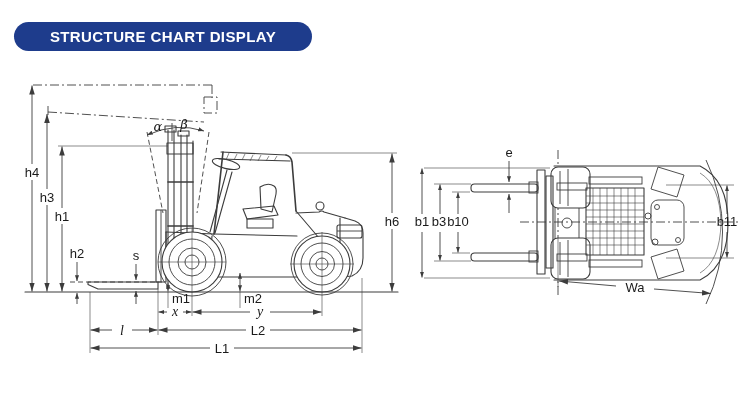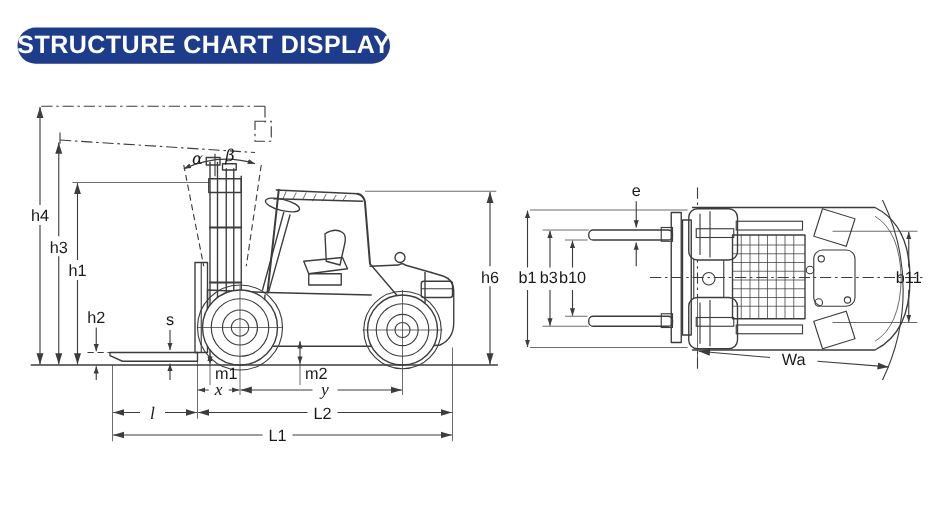--- a/index.html
+++ b/index.html
@@ -1,20 +1,20 @@
 <!DOCTYPE html>
 <html><head>
 <meta charset="utf-8">
 <style>
   html,body{margin:0;padding:0;background:#ffffff;}
   .page{position:relative;width:750px;height:405px;background:#ffffff;overflow:hidden;
         font-family:"Liberation Sans",sans-serif;}
   .header-pill{position:absolute;left:14px;top:22px;width:298px;height:29px;border-radius:15px;
         background:#1e3c8c;display:flex;align-items:center;justify-content:center;}
-  .header-pill span{color:#ffffff;font-weight:bold;font-size:20px;letter-spacing:.4px;white-space:nowrap;}
+  .header-pill span{color:#ffffff;font-weight:bold;font-size:15px;letter-spacing:.4px;white-space:nowrap;}
   svg{position:absolute;left:0;top:0;}
   .d{stroke:#3c3c3c;fill:none;stroke-width:1.1;stroke-linecap:round;stroke-linejoin:round;}
   .d2{stroke:#3c3c3c;fill:none;stroke-width:1.6;stroke-linecap:round;}
   .t{stroke:#3c3c3c;fill:none;stroke-width:.9;}
   .th{stroke:#3c3c3c;fill:none;stroke-width:.6;}
   .dd{stroke:#3c3c3c;fill:none;stroke-width:.9;stroke-dasharray:9 3 2 3;}
   .dash{stroke:#3c3c3c;fill:none;stroke-width:.9;stroke-dasharray:5 3;}
   .wf{fill:#ffffff;stroke:#3c3c3c;stroke-width:1.1;}
   .lbl{font-family:"Liberation Sans",sans-serif;font-size:13px;fill:#1a1a1a;text-anchor:middle;}
   .lbl-s{text-anchor:start;}

